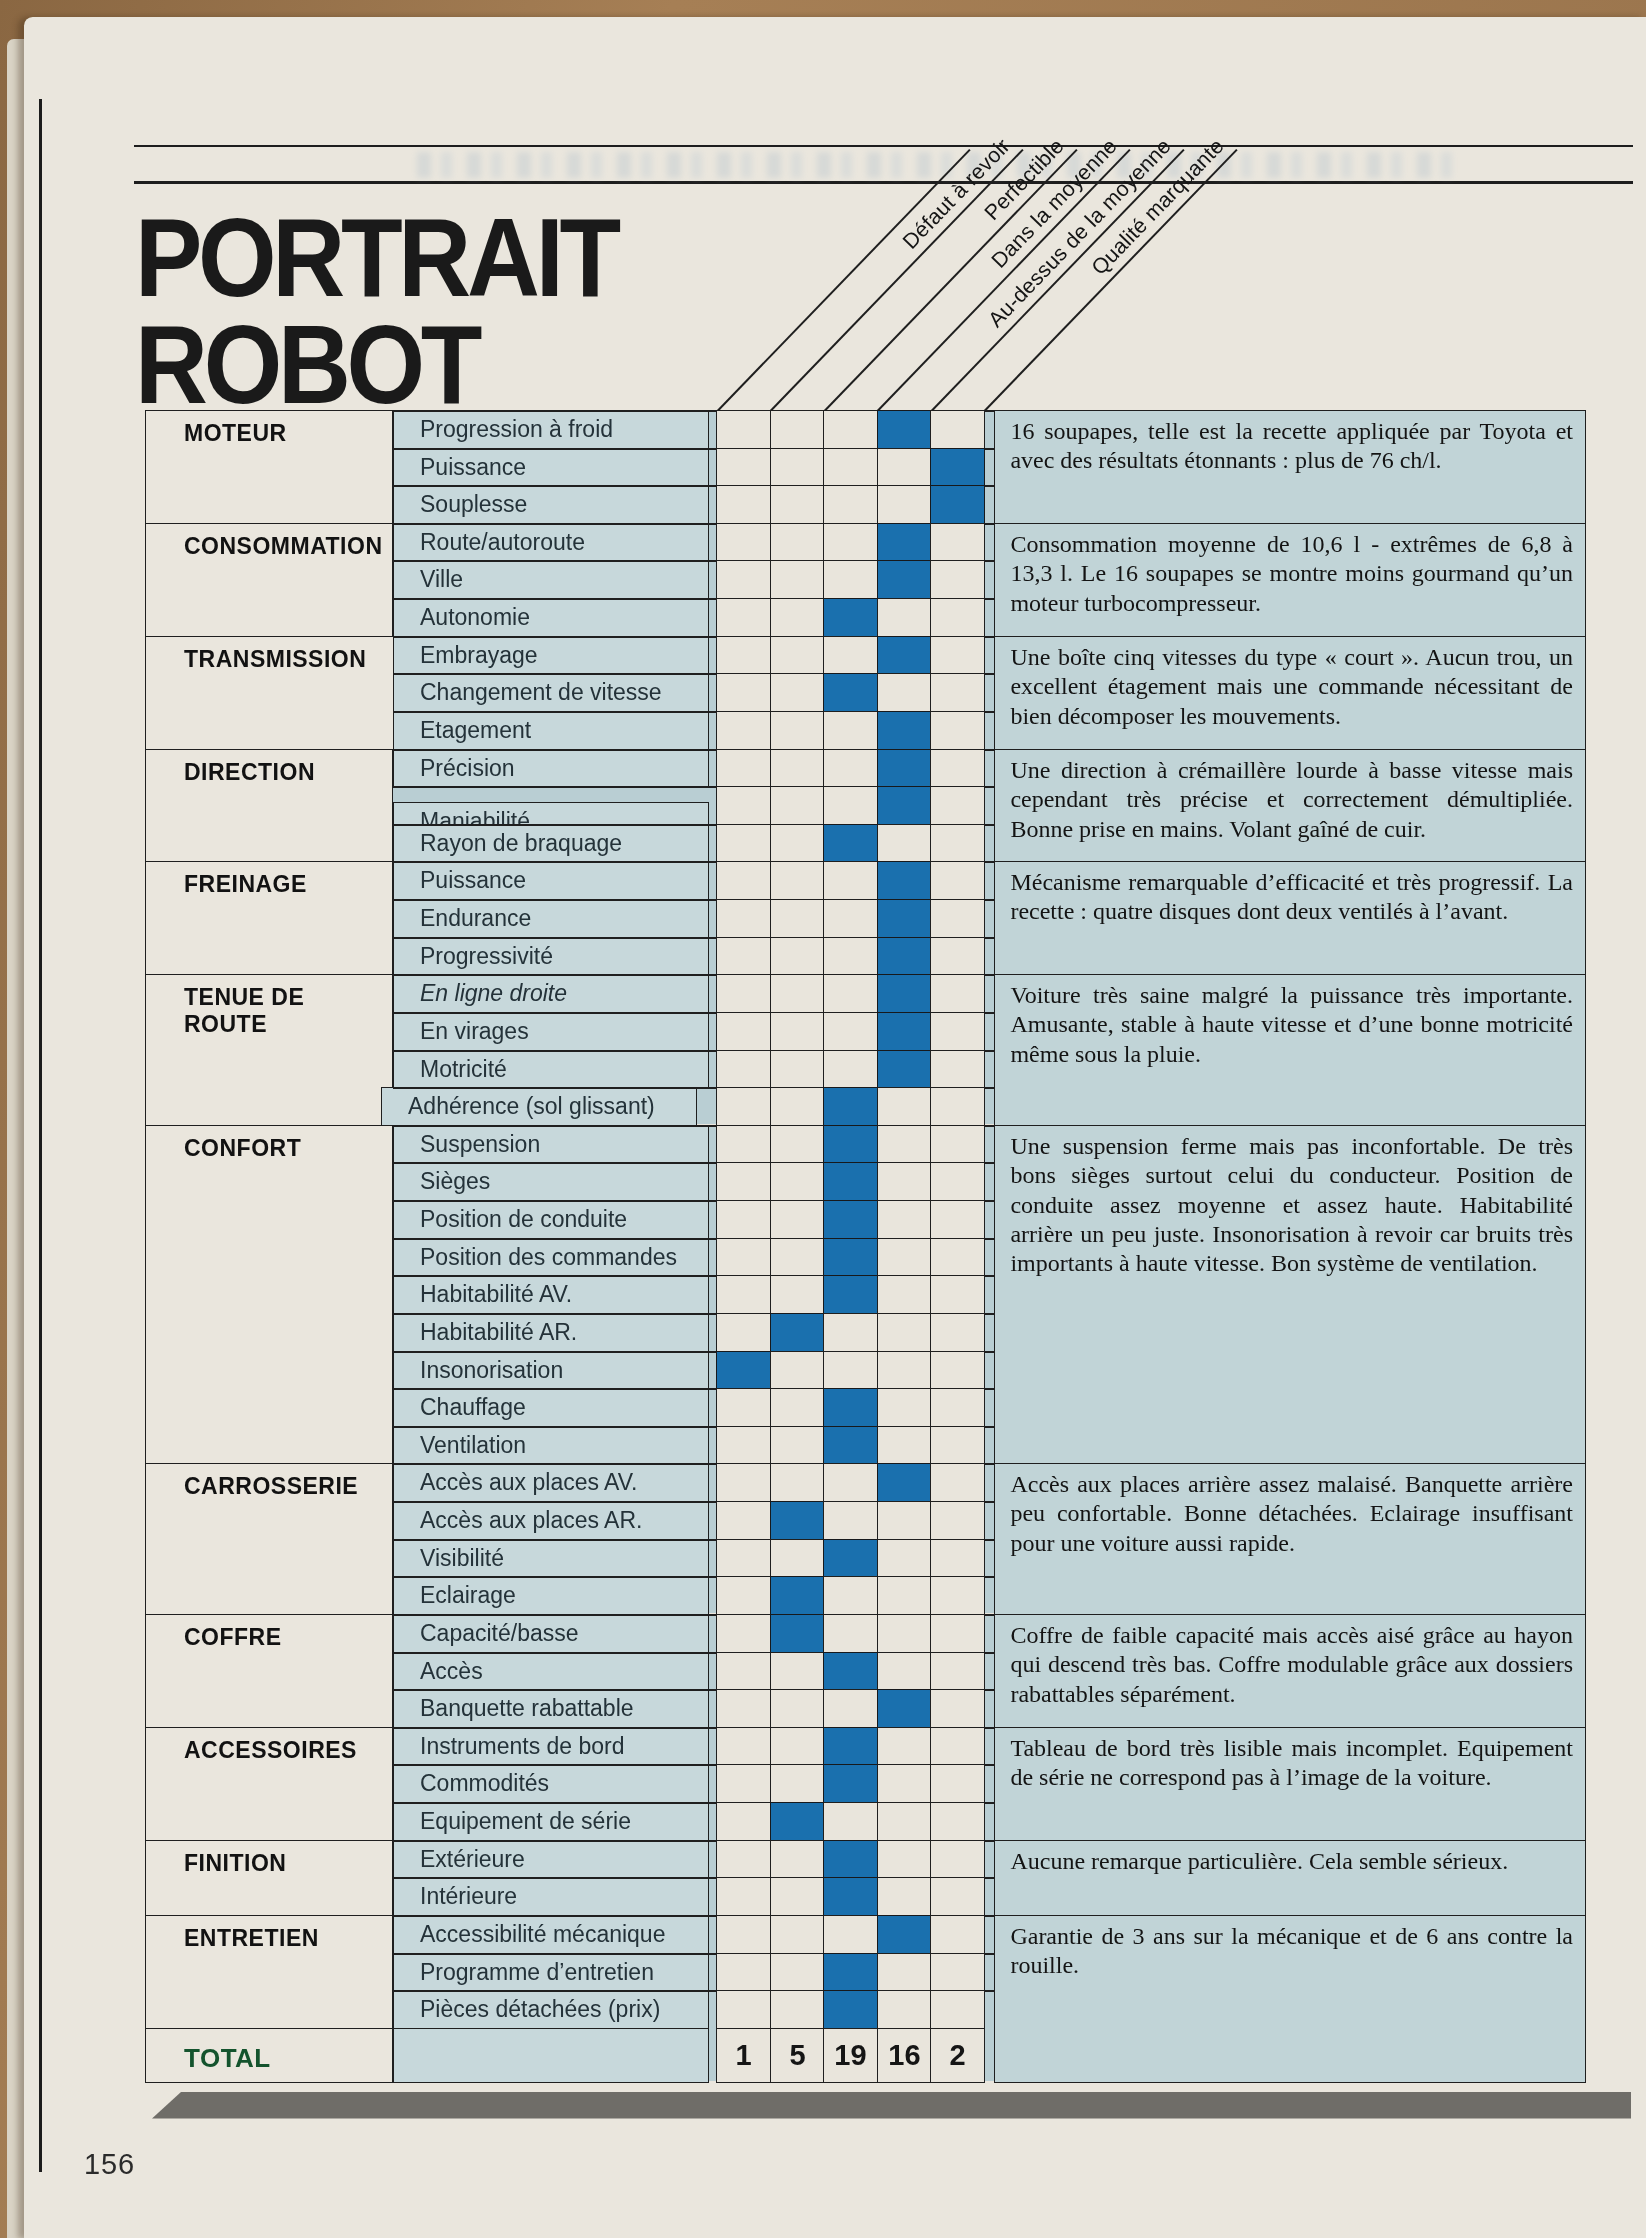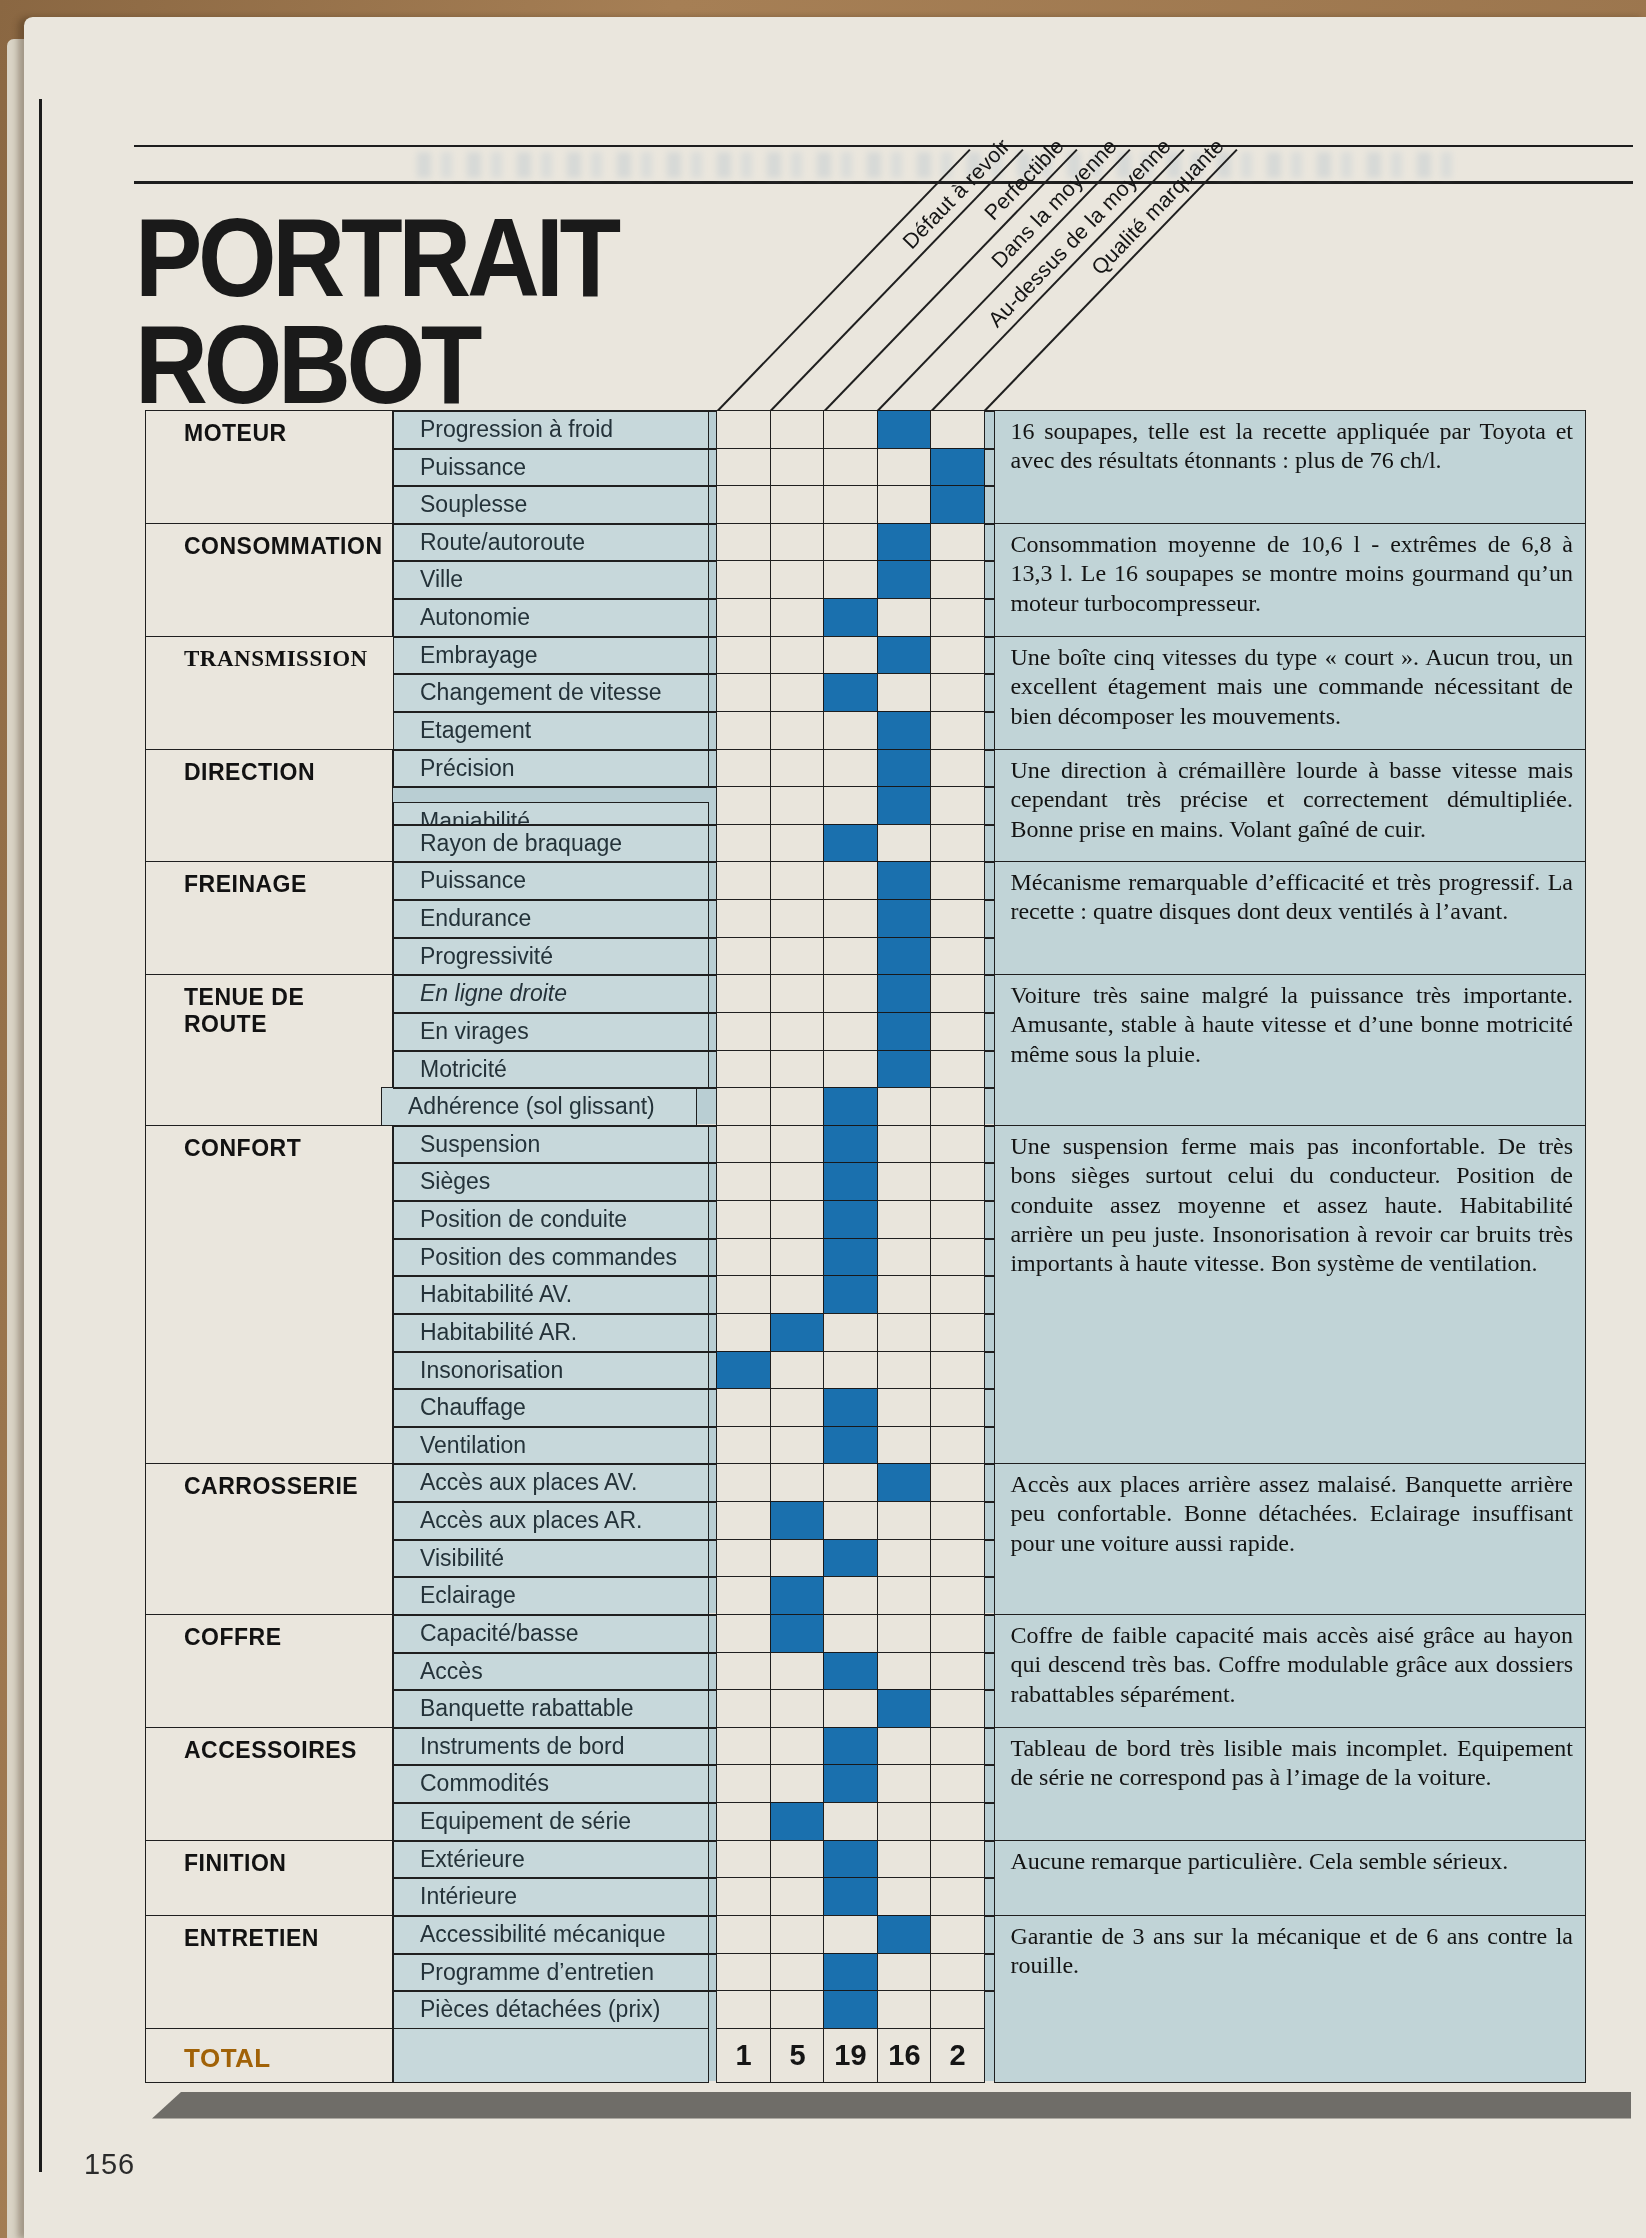--- a/index.html
+++ b/index.html
@@ -26,21 +26,21 @@
   .cell{position:absolute;box-sizing:border-box;border:1.7px solid #1f1f1f;}
   .cat{background:#eae6dd;font-weight:bold;font-size:23px;letter-spacing:0.5px;color:#121212;
     padding:8.6px 0 0 38px;}
   .band{position:absolute;background:#b9ced3;}
   .sub{background:#c7d8db;font-size:23px;color:#243239;padding:5.1px 0 0 26px;white-space:nowrap;}
   .rate{background:#e9e5dc;}
   .rate.on{background:#1a70ae;border-color:#17191c;}
   .comment{background:#c1d4d7;font-family:"Liberation Serif",serif;font-size:24px;line-height:1.22;
     color:#141414;text-align:justify;padding:6px 12px 0 15.4px;}
   .rowline{position:absolute;height:1.7px;background:#1f1f1f;}
-  .total-label{background:#eae6dd;font-weight:bold;font-size:26px;letter-spacing:0.5px;color:#a16207;
+  .total-label{background:#eae6dd;font-weight:bold;font-size:26px;letter-spacing:0.5px;color:#14532d;
     padding:13.7px 0 0 38px;}
   .total-val{background:#e9e5dc;font-weight:bold;font-size:29px;color:#151515;
     display:flex;align-items:center;justify-content:center;}
 
   
   .diag-line{position:absolute;width:363px;height:0;border-top:2.6px solid #1f1f1f;
     transform-origin:0 0;transform:rotate(-46deg);}
   .diag-label{position:absolute;height:29px;line-height:29px;width:359px;
     transform-origin:0 100%;transform:rotate(-46deg);
     text-align:right;padding-right:12px;padding-bottom:3.4px;
@@ -124,21 +124,21 @@
     <div class="cell sub" style="left: 248px; top: 188px; width: 316px; height: 39px;">Autonomie</div>
     <div class="rowline" style="left: 248px; top: 188px; width: 601px;"></div>
     <div class="cell rate" style="left: 571px; top: 188px; width: 55px; height: 39px;"></div>
     <div class="cell rate" style="left: 625px; top: 188px; width: 55px; height: 39px;"></div>
     <div class="cell rate on" style="left: 678px; top: 188px; width: 55px; height: 39px;"></div>
     <div class="cell rate" style="left: 732px; top: 188px; width: 55px; height: 39px;"></div>
     <div class="cell rate" style="left: 785px; top: 188px; width: 55px; height: 39px;"></div>
     <div class="rowline" style="left: 248px; top: 226px; width: 601px;"></div>
     <div class="cell comment" style="left: 849px; top: 113px; width: 592px; height: 115px;">Consommation moyenne de 10,6 l - extrêmes de 6,8 à 13,3 l. Le 16 soupapes se montre moins gourmand qu’un moteur turbocompresseur.</div>
     <div class="band" style="left: 248px; top: 226px; width: 601px; height: 113px;"></div>
-    <div class="cell cat" style="left: 0px; top: 226px; width: 267px; height: 115px; font-family: Liberation Serif, serif;">TRANSMISSION</div>
+    <div class="cell cat" style="left: 0px; top: 226px; width: 267px; height: 115px;">TRANSMISSION</div>
     <div class="cell sub" style="left: 248px; top: 226px; width: 316px; height: 39px;">Embrayage</div>
     <div class="rowline" style="left: 248px; top: 226px; width: 601px;"></div>
     <div class="cell rate" style="left: 571px; top: 226px; width: 55px; height: 39px;"></div>
     <div class="cell rate" style="left: 625px; top: 226px; width: 55px; height: 39px;"></div>
     <div class="cell rate" style="left: 678px; top: 226px; width: 55px; height: 39px;"></div>
     <div class="cell rate on" style="left: 732px; top: 226px; width: 55px; height: 39px;"></div>
     <div class="cell rate" style="left: 785px; top: 226px; width: 55px; height: 39px;"></div>
     <div class="cell sub" style="left: 248px; top: 263px; width: 316px; height: 39px;">Changement de vitesse</div>
     <div class="rowline" style="left: 248px; top: 263px; width: 601px;"></div>
     <div class="cell rate" style="left: 571px; top: 263px; width: 55px; height: 39px;"></div>

